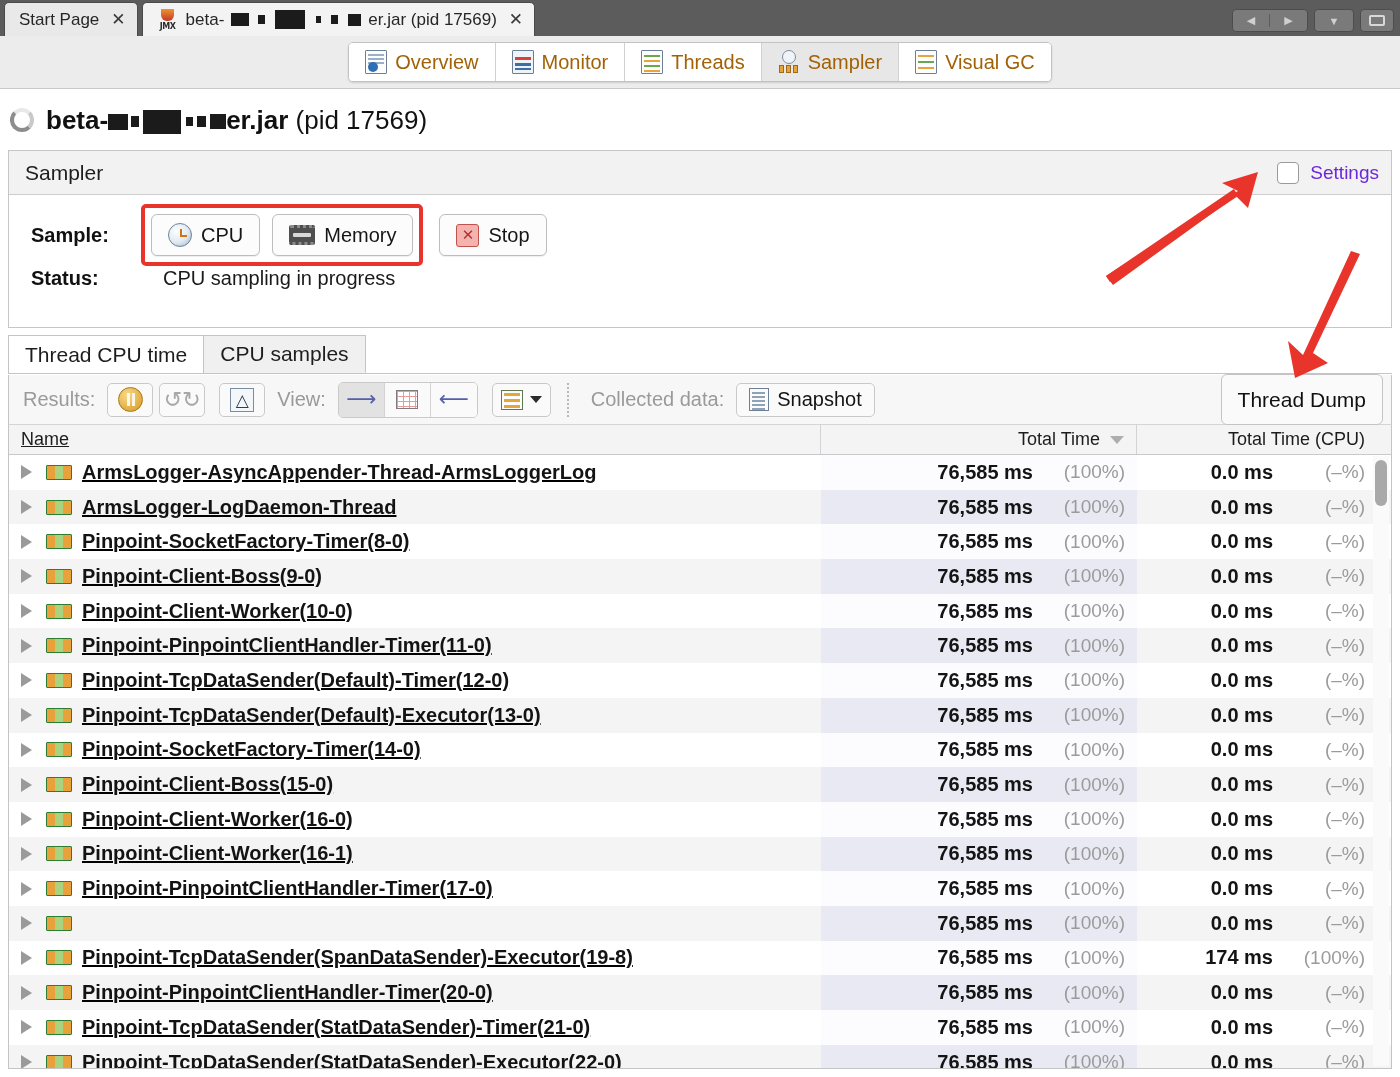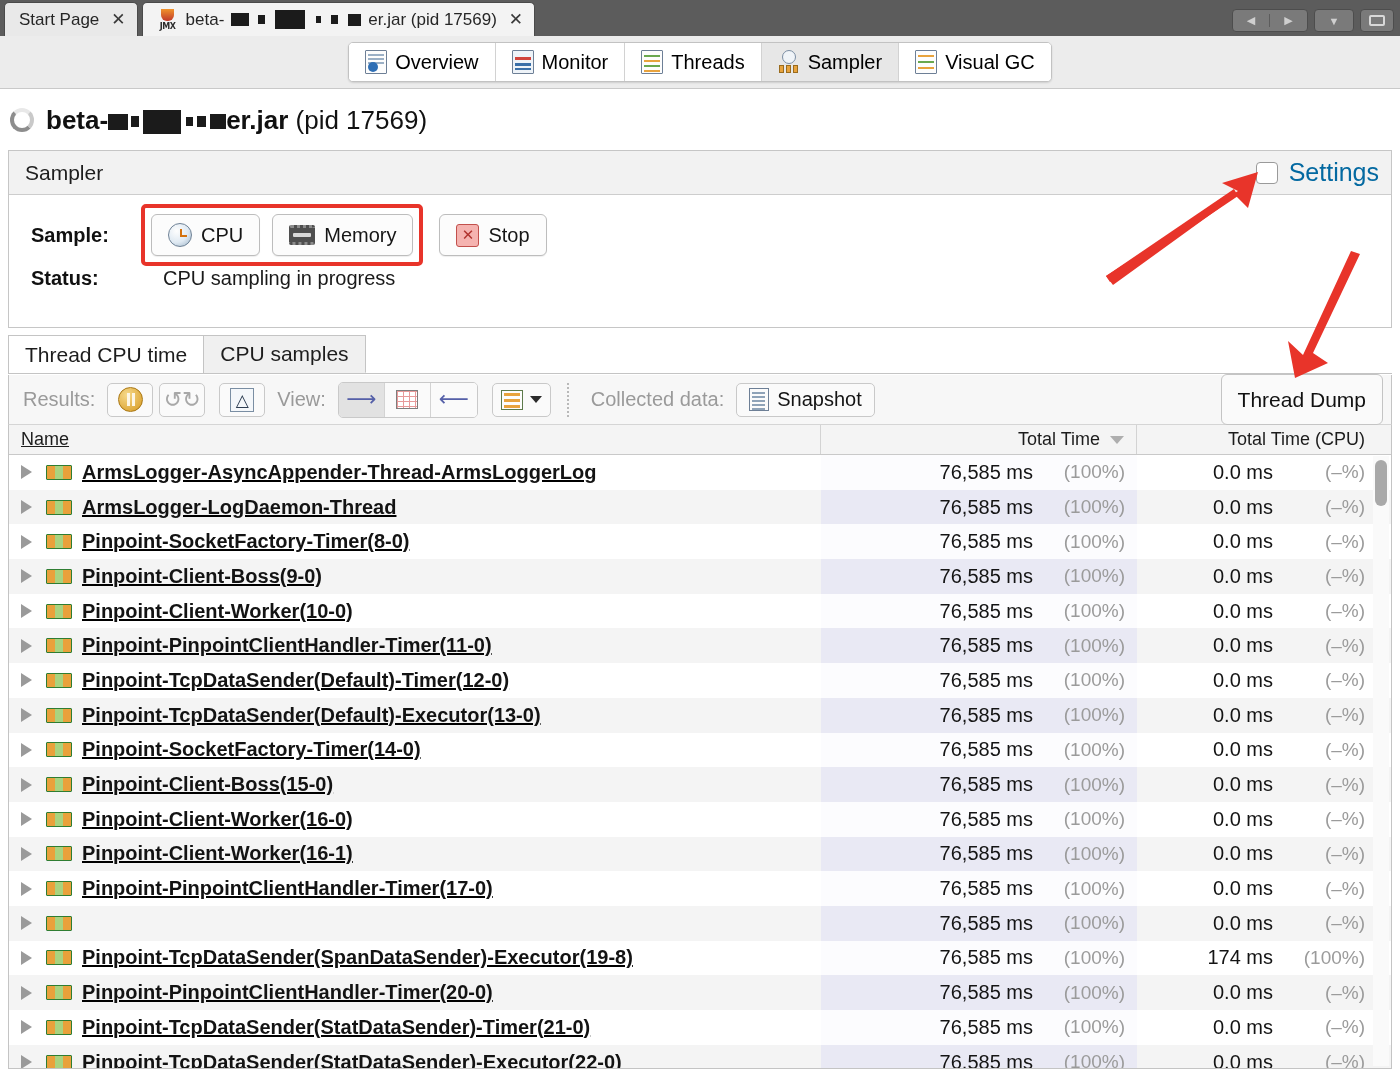--- a/index.html
+++ b/index.html
@@ -63,21 +63,21 @@
     border-bottom: 1px solid #c9c9c9;
   }
   .apptabs {
     display: flex; background: #ffffff; height: 40px;
     border: 1px solid #c2c2c2; border-radius: 5px;
     box-shadow: 0 1px 2px rgba(0,0,0,.13);
     overflow: hidden;
   }
   .atab {
     display: flex; align-items: center; gap: 8px;
-    padding: 0 16px; font-size: 20px; color: #000000;
+    padding: 0 16px; font-size: 20px; color: #a16207;
     border-right: 1px solid #d2d2d2; background: #ffffff;
   }
   .atab:last-child { border-right: none; }
   .atab.sel { background: #e7e7e7; }
   .tico { width: 22px; height: 24px; position: relative; flex: 0 0 22px; }
   .tico .pg {
     position: absolute; inset: 0; background: #fdfdfd;
     border: 1px solid #6d7f96; border-radius: 1px;
   }
   .tico .ln { position: absolute; left: 3px; right: 3px; height: 1.5px; }
@@ -104,21 +104,21 @@
   .panel-head {
     height: 44px; background: #f2f2f2; border-bottom: 1px solid #cdcdcd;
     display: flex; align-items: center; padding: 0 12px 0 16px;
     font-size: 21px; color: #1d1d1d;
   }
   .settings-box { margin-left: auto; display: flex; align-items: center; gap: 11px; }
   .chk {
     width: 22px; height: 22px; border: 1px solid #9a9a9a; border-radius: 4px;
     background: #fff;
   }
-  .settings-box .lbl { font-size: 25px; color: #0369a1; text-align: center; }
+  .settings-box .lbl { font-size: 19px; color: #6d28d9; text-align: center; }
 
   .panel-body { position: relative; padding: 16px 0 0 22px; }
   .rowline { display: flex; align-items: center; height: 48px; }
   .rowlabel { width: 110px; font-size: 20px; font-weight: bold; color: #111; }
   .statline { display: flex; align-items: center; height: 38px; }
   .statline .rowlabel { width: 110px; }
   .statval { font-size: 20px; color: #1a1a1a; padding-left: 22px; }
 
   .btn {
     height: 42px; display: inline-flex; align-items: center; gap: 9px;
@@ -247,21 +247,21 @@
   .c-cpu { width: 240px; padding-right: 12px; justify-content: flex-end; gap: 16px; }
   .trow.odd .c-tt { background: #fcfcfe; }
   .trow.even .c-tt { background: #e9e9f4; }
   .expander { width: 0; height: 0; border-top: 7px solid transparent; border-bottom: 7px solid transparent; border-left: 11px solid #9a9a9a; flex: 0 0 11px; margin-right: 4px; }
   .thread-ico {
     width: 26px; height: 15px; flex: 0 0 26px; border: 1.5px solid #2f7d32;
     background: linear-gradient(90deg, #e9a13b 0 34%, #a9d37f 34% 66%, #e9a13b 66% 100%);
     border-radius: 1px;
   }
   .tname { font-size: 20px; font-weight: bold; color: #131313; white-space: nowrap; }
-  .tval { font-size: 20px; font-weight: normal; color: #141414; }
+  .tval { font-size: 20px; font-weight: bold; color: #141414; }
   .tpct { font-size: 19px; color: #9b9b9b; min-width: 76px; text-align: right; }
 
   .vscroll { position: absolute; right: 2px; top: 31px; width: 16px; height: 610px; background: #fafafa; }
   .vthumb { position: absolute; left: 2px; top: 4px; width: 12px; height: 46px; background: #a9a9a9; border-radius: 6px; }
 
   
   .arrows { position: absolute; left: 0; top: 0; width: 1400px; height: 1077px; pointer-events: none; }
 </style>
 </head>
 <body>

